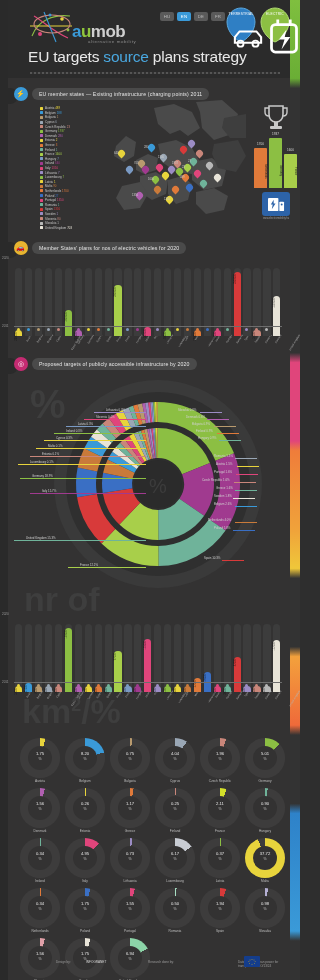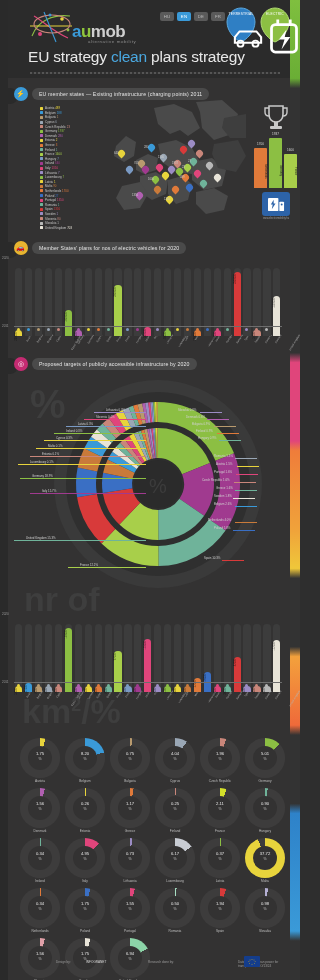--- a/index.html
+++ b/index.html
@@ -168,21 +168,21 @@
         </svg>
       <div class="pick-label">ELECTRIC</div>
       <svg style="position:absolute;left:9px;top:12px" viewBox="0 0 12 14" width="12" height="14">
         <rect x="1" y="2" width="10" height="11" rx="1.5" fill="none" stroke="#fff" stroke-width="1.1"></rect>
         <path d="M3.5 2 L3.5 0 M8.5 2 L8.5 0" stroke="#fff" stroke-width="1.1"></path>
         <path d="M7 4 L4 8 L6.2 8 L5 12 L8.5 7 L6.3 7Z" fill="#fff"></path>
       </svg>
     </div>
 
     <div class="title">
-      <span>EU strategy </span><span class="clean">clean</span><span> plans strategy</span>
+      <span>EU targets </span><span class="clean">source</span><span> plans strategy</span>
     </div>
     <div class="hr"></div>
   </div>
 
   <div class="notch" style="top:88px"></div>
   <div class="sec" style="top:87px">
     <div class="sec-dot" id="sd0" style="background: rgb(58, 154, 216);">⚡</div>
     <div class="sec-pill">EU member states — Existing infrastructure (charging points) 2011</div>
   </div>
 

